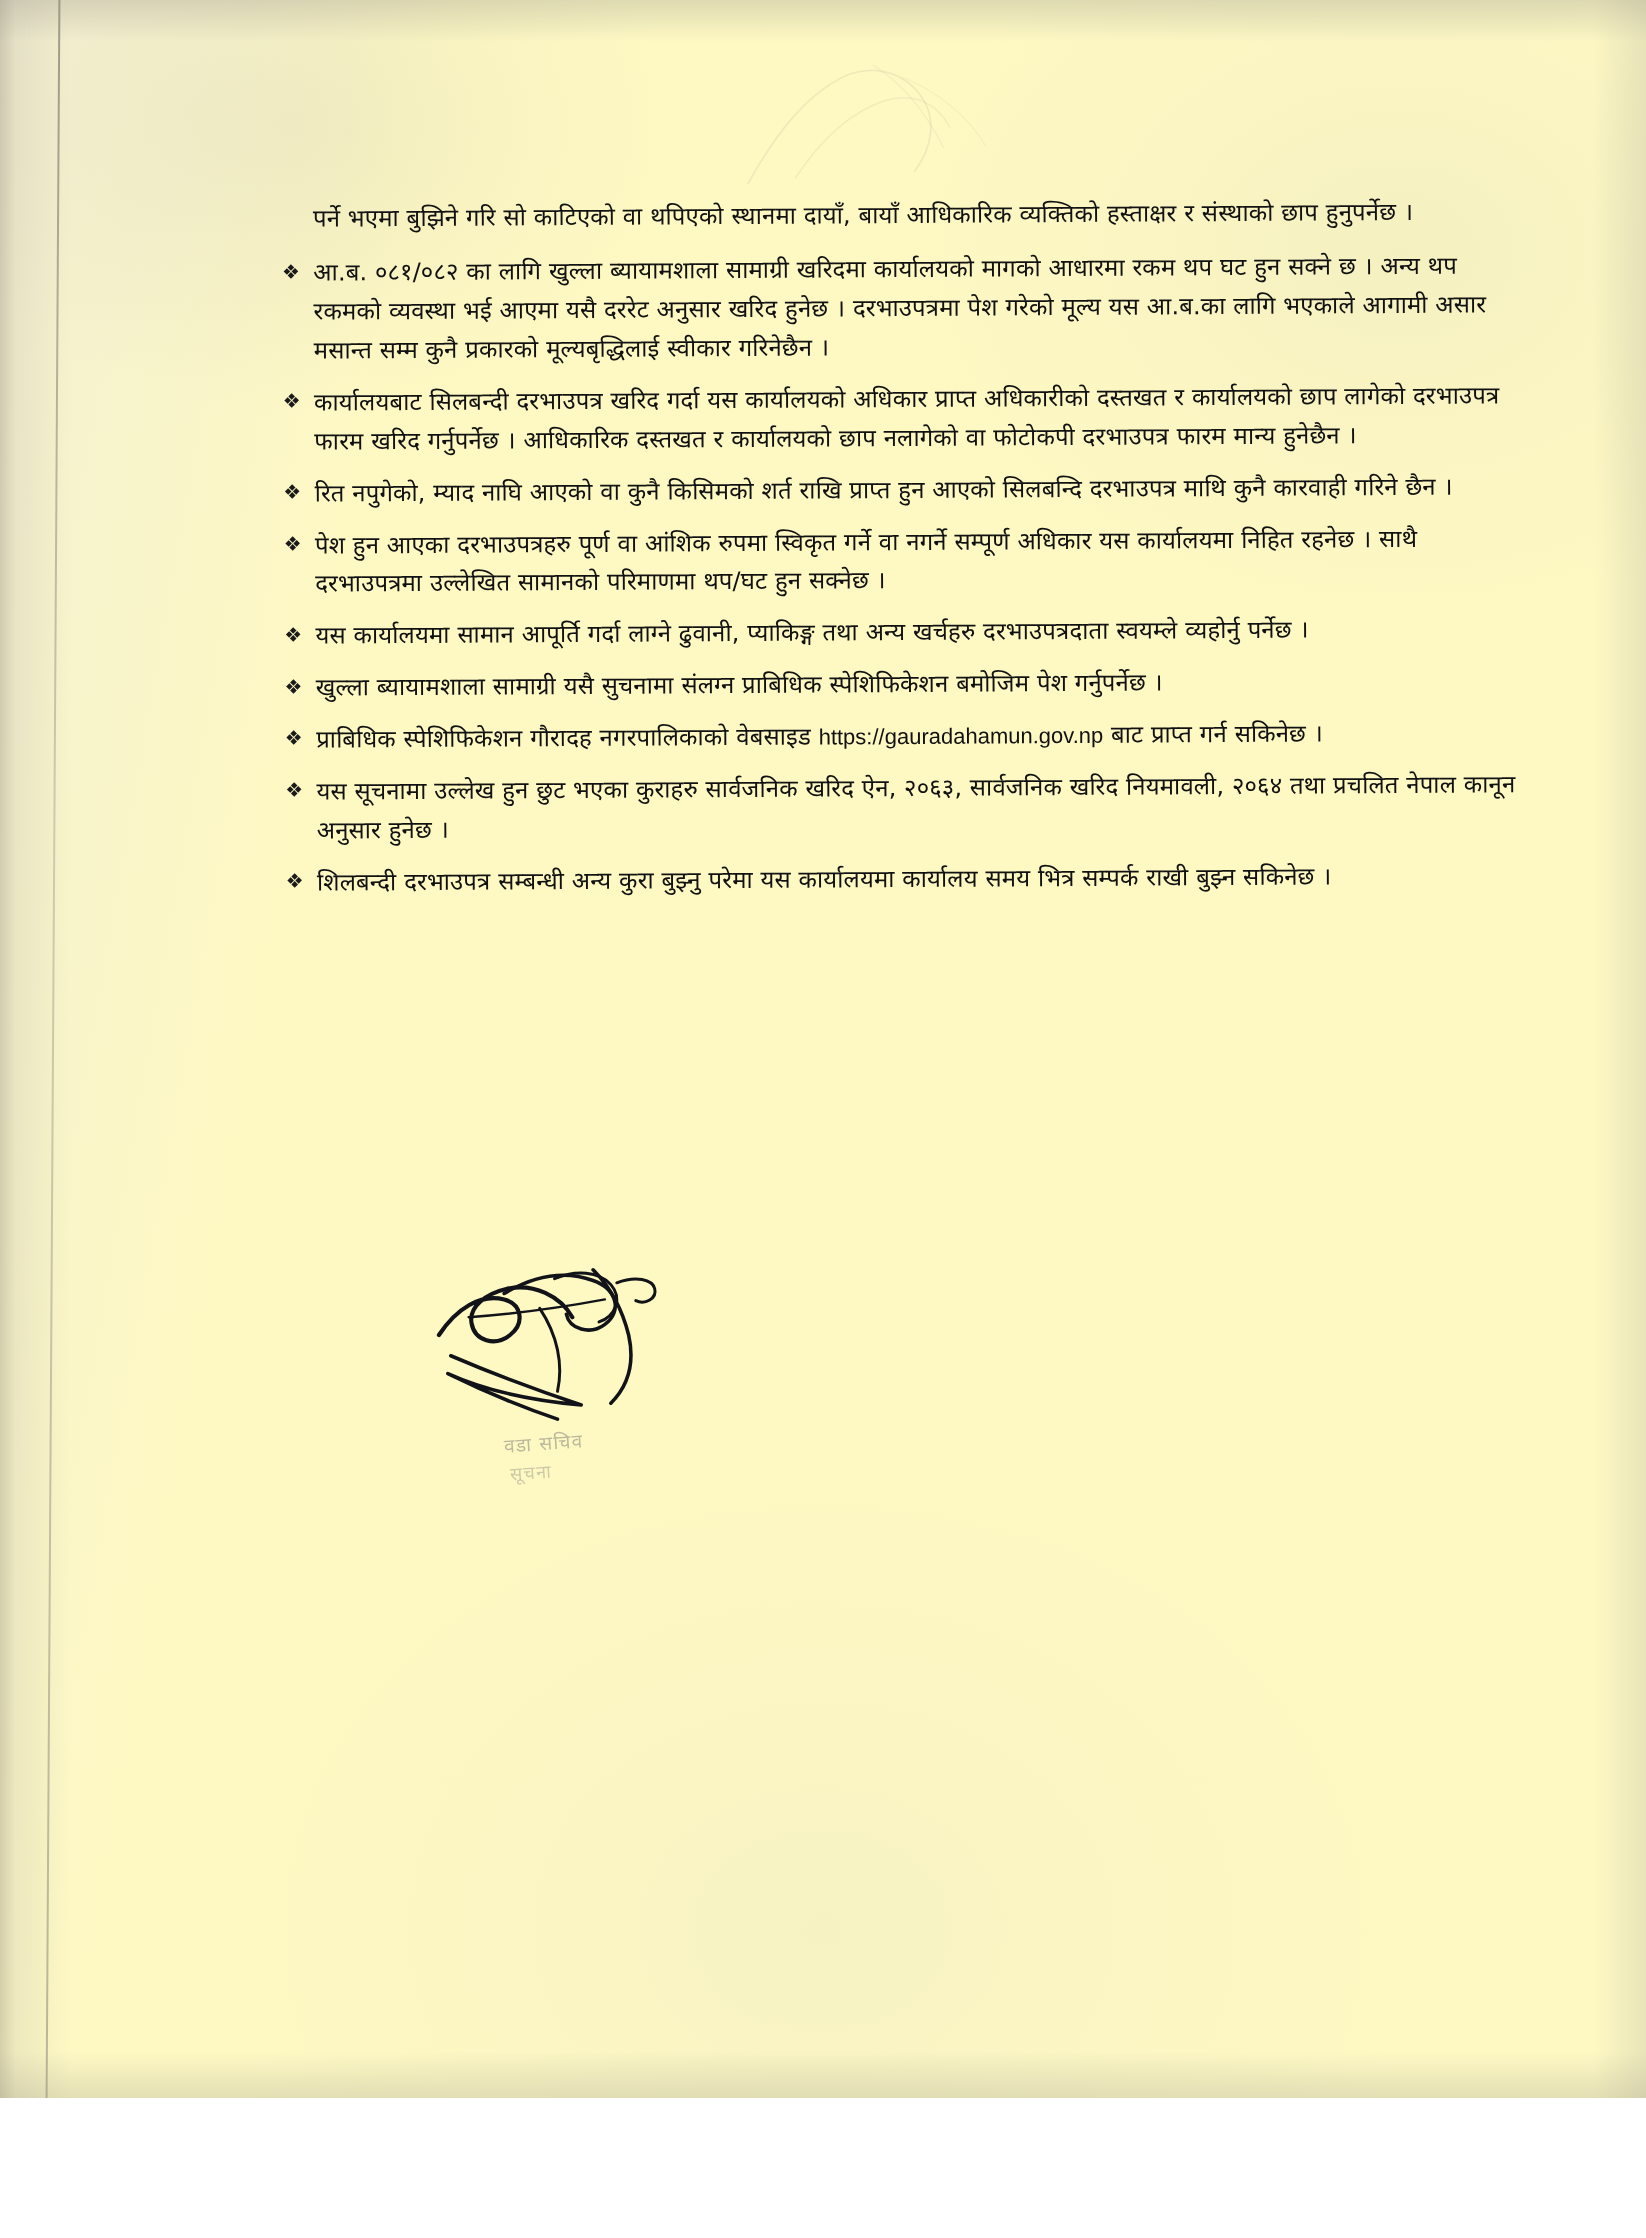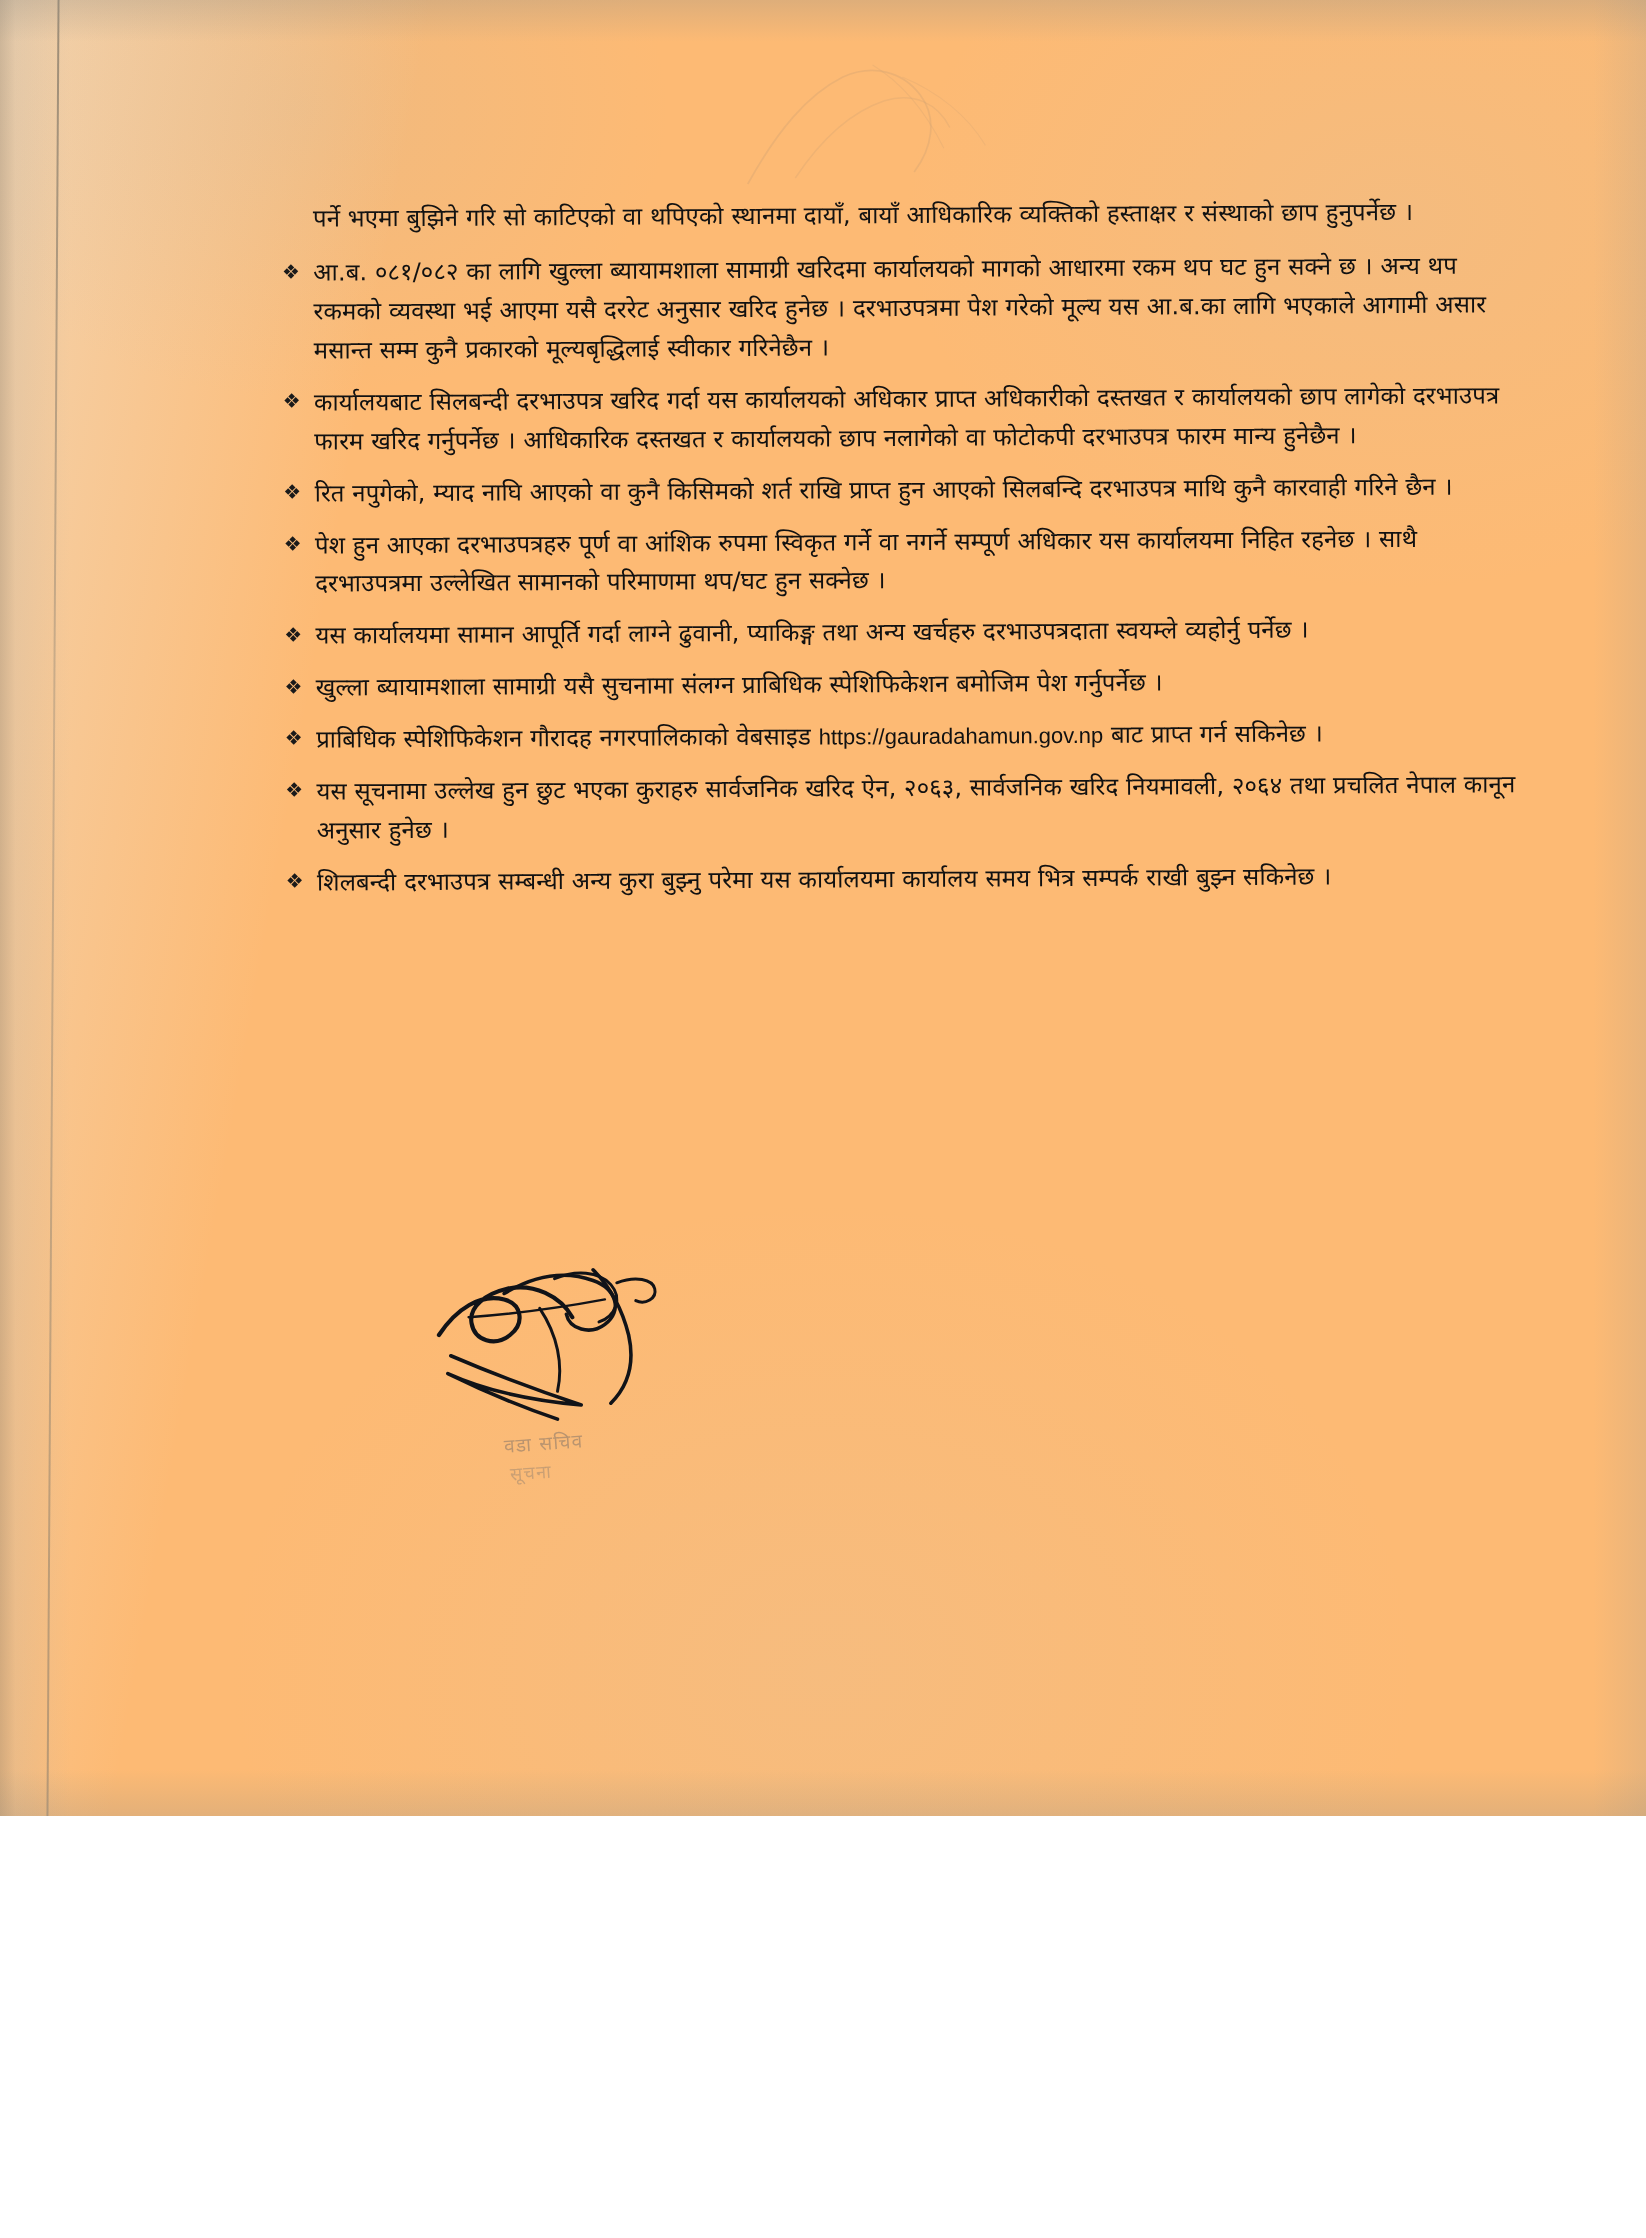--- a/index.html
+++ b/index.html
@@ -6,22 +6,22 @@
     margin: 0;
     padding: 0;
     background: #ffffff;
   }
   body {
     font-family: "DejaVu Sans", sans-serif;
   }
   .page {
     position: relative;
     width: 1646px;
-    height: 1816px;
-    background: #fdba74;
+    height: 2098px;
+    background: #fef9c3;
     overflow: hidden;
   }
   
   .scan-tint {
     position: absolute;
     inset: 0;
     background:
       radial-gradient(ellipse 534px 415px at 18% 6%, rgba(190,185,170,0.20), rgba(255,255,255,0) 70%),
       radial-gradient(ellipse 712px 534px at 85% 12%, rgba(200,195,180,0.16), rgba(255,255,255,0) 70%),
       radial-gradient(ellipse 831px 653px at 50% 92%, rgba(205,200,188,0.14), rgba(255,255,255,0) 72%),

